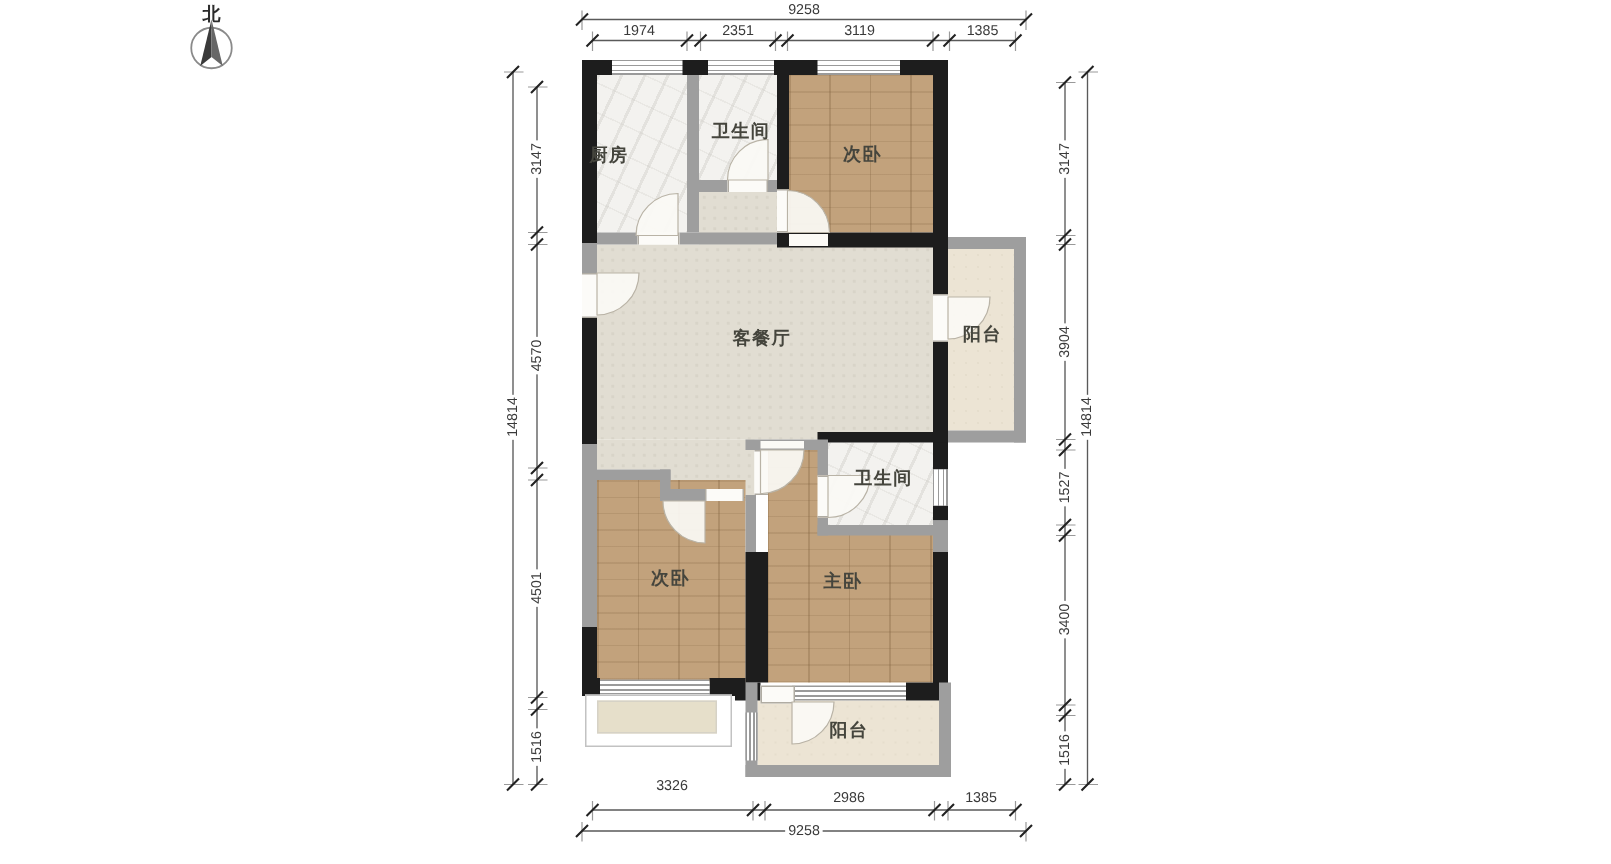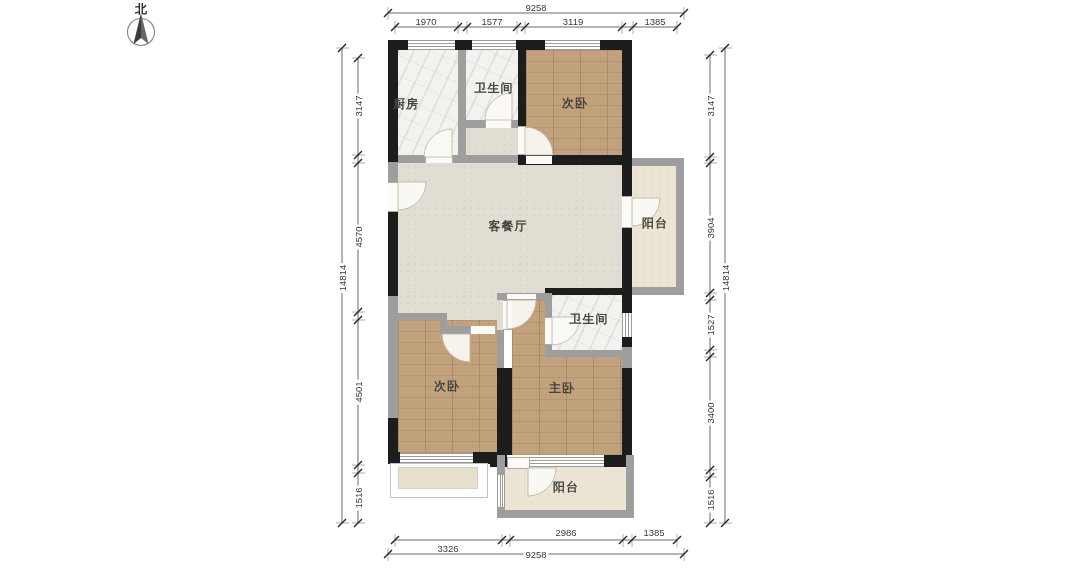--- a/index.html
+++ b/index.html
@@ -154,26 +154,26 @@
   <div class="room-label" style="left:494px;top:88px">卫生间</div>
   <div class="room-label" style="left:575px;top:103px">次卧</div>
   <div class="room-label" style="left:508px;top:226px">客餐厅</div>
   <div class="room-label" style="left:655px;top:223px">阳台</div>
   <div class="room-label" style="left:589px;top:319px">卫生间</div>
   <div class="room-label" style="left:447px;top:386px">次卧</div>
   <div class="room-label" style="left:562px;top:388px">主卧</div>
   <div class="room-label" style="left:566px;top:487px">阳台</div>
 
   <div class="dim" style="left:536px;top:7px">9258</div>
-  <div class="dim" style="left:426px;top:21px">1970</div>
-  <div class="dim" style="left:492px;top:21px">1577</div>
+  <div class="dim" style="left:426px;top:21px">1974</div>
+  <div class="dim" style="left:492px;top:21px">2351</div>
   <div class="dim" style="left:573px;top:21px">3119</div>
   <div class="dim" style="left:655px;top:21px">1385</div>
 
-  <div class="dim" style="left:448px;top:548px">3326</div>
+  <div class="dim" style="left:448px;top:524px">3326</div>
   <div class="dim" style="left:566px;top:532px">2986</div>
   <div class="dim" style="left:654px;top:532px">1385</div>
   <div class="dim on-line" style="left:536px;top:554px">9258</div>
 
   <div class="dim v" style="left:342px;top:278px">14814</div>
   <div class="dim v" style="left:358px;top:106px">3147</div>
   <div class="dim v" style="left:358px;top:237px">4570</div>
   <div class="dim v" style="left:358px;top:392px">4501</div>
   <div class="dim v" style="left:358px;top:498px">1516</div>
 

